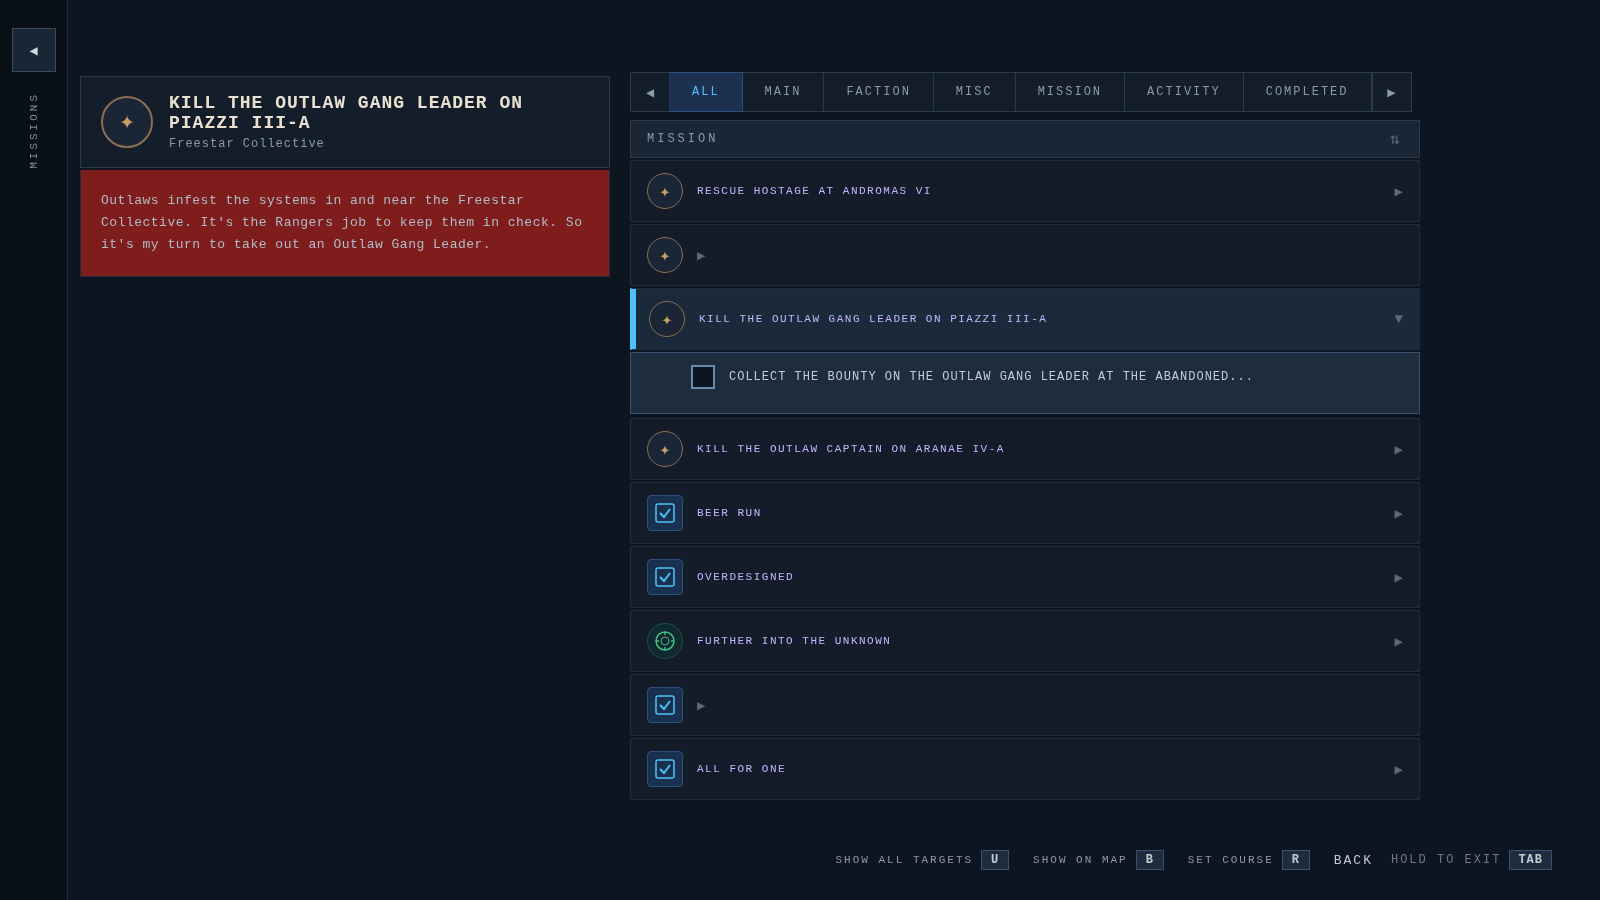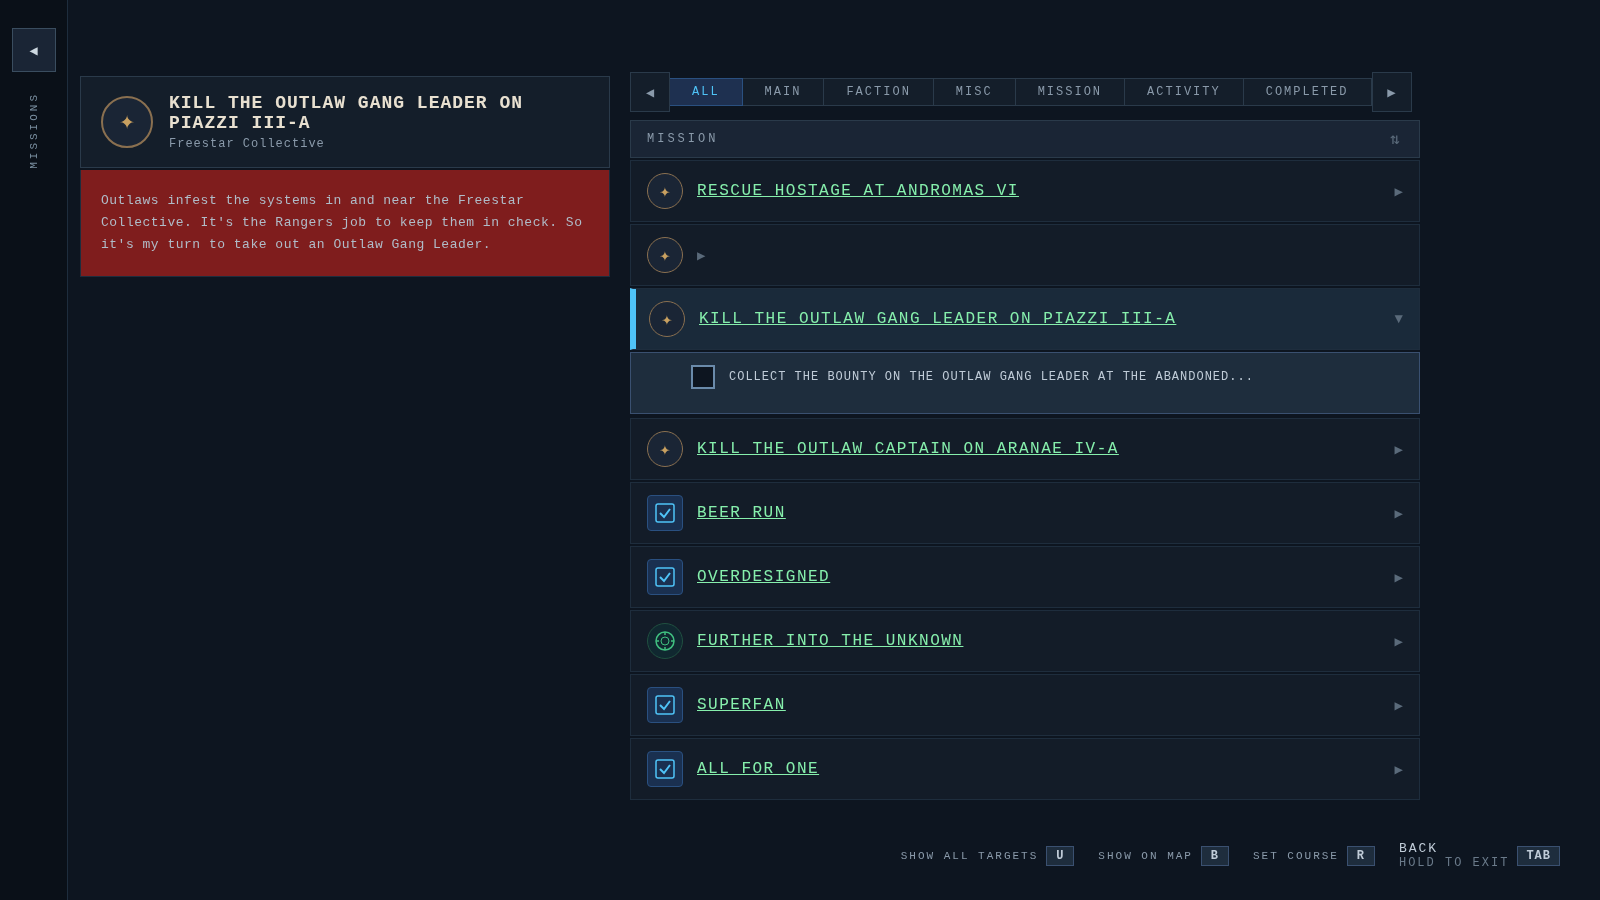--- a/index.html
+++ b/index.html
@@ -143,21 +143,21 @@
       display: flex;
       align-items: center;
       justify-content: center;
       color: #8a9aaa;
       font-size: 14px;
       cursor: pointer;
       flex-shrink: 0;
     }
 
     .filter-tab {
-      height: 28px;
+      height: 40px;
       padding: 0 22px;
       background: #141e2a;
       border: 1px solid #2a3a4a;
       border-left: none;
       color: #8a9aaa;
       font-size: 12px;
       letter-spacing: 2px;
       text-transform: uppercase;
       display: flex;
       align-items: center;
@@ -240,26 +240,25 @@
       border-radius: 4px;
     }
 
     .mission-item-icon.green-circle {
       background: #102830;
       border: 1px solid #205040;
       color: #40c080;
     }
 
     .mission-item-label {
-      color: #86efac;
-      font-size: 16px;
+      color: #c4b5fd;
+      font-size: 11px;
       letter-spacing: 1.5px;
       text-transform: uppercase;
       flex: 1;
-      text-decoration: underline;
     }
 
     .mission-item-arrow {
       color: #5a6a7a;
       font-size: 14px;
       flex-shrink: 0;
     }
 
     
     .mission-sub-item {
@@ -285,21 +284,21 @@
       font-size: 12px;
       letter-spacing: 1px;
       text-transform: uppercase;
       flex: 1;
     }
 
     
     .bottom-bar {
       position: absolute;
       bottom: 30px;
-      right: 40px;
+      right: 48px;
       display: flex;
       align-items: center;
       gap: 24px;
     }
 
     .bottom-action {
       display: flex;
       align-items: center;
       gap: 8px;
     }
@@ -318,23 +317,23 @@
       font-size: 12px;
       font-weight: bold;
       padding: 2px 8px;
       letter-spacing: 1px;
       min-width: 28px;
       text-align: center;
     }
 
     .back-action {
       display: flex;
-      flex-direction: column;
-      align-items: flex-start;
-      gap: 0;
+      flex-direction: row;
+      align-items: center;
+      gap: 18px;
     }
 
     .back-main {
       color: #c0ccd8;
       font-size: 13px;
       letter-spacing: 2px;
       text-transform: uppercase;
     }
 
     .back-sub {
@@ -468,21 +467,20 @@
       <span class="mission-item-arrow">▶</span>
     </div>
 
     <div class="mission-item">
       <div class="mission-item-icon blue-square">
         <svg class="icon-svg" viewBox="0 0 22 22" fill="none" xmlns="http://www.w3.org/2000/svg">
           <rect x="2" y="2" width="18" height="18" rx="2" stroke="#4fc3f7" stroke-width="1.5"></rect>
           <path d="M6 11 L10 15 L16 7" stroke="#4fc3f7" stroke-width="2" fill="none"></path>
         </svg>
       </div>
-      <span class="mission-item-label">SUPERFAN</span>
       <span class="mission-item-arrow">▶</span>
     </div>
 
     <div class="mission-item">
       <div class="mission-item-icon blue-square">
         <svg class="icon-svg" viewBox="0 0 22 22" fill="none" xmlns="http://www.w3.org/2000/svg">
           <rect x="2" y="2" width="18" height="18" rx="2" stroke="#4fc3f7" stroke-width="1.5"></rect>
           <path d="M6 11 L10 15 L16 7" stroke="#4fc3f7" stroke-width="2" fill="none"></path>
         </svg>
       </div>

